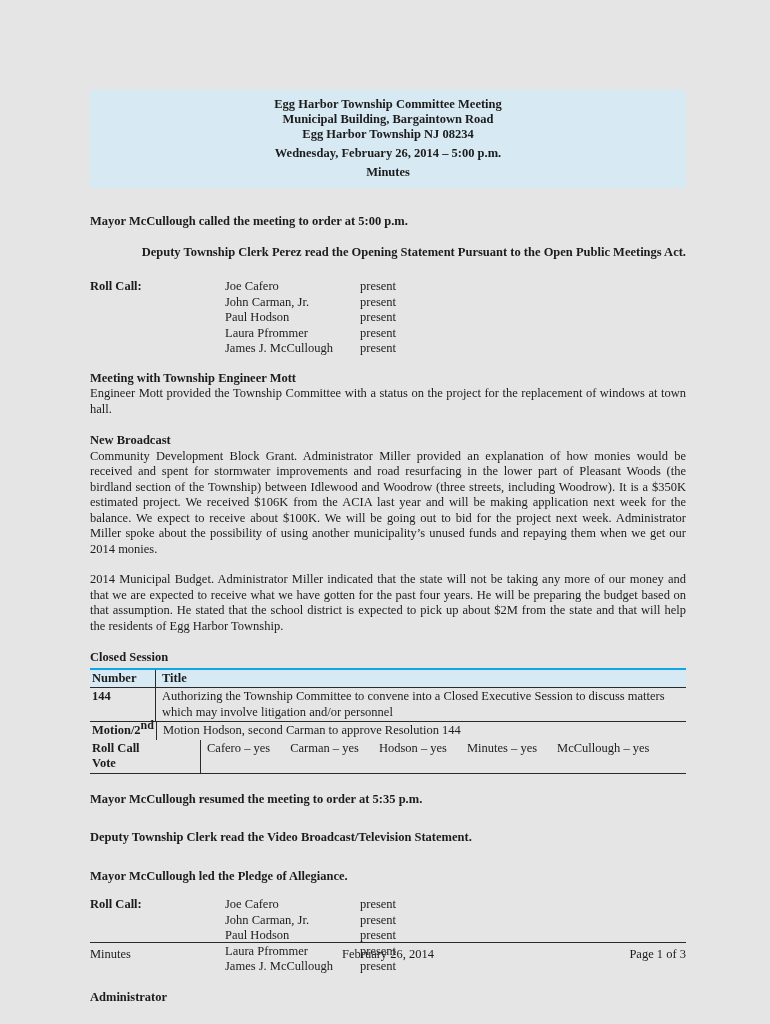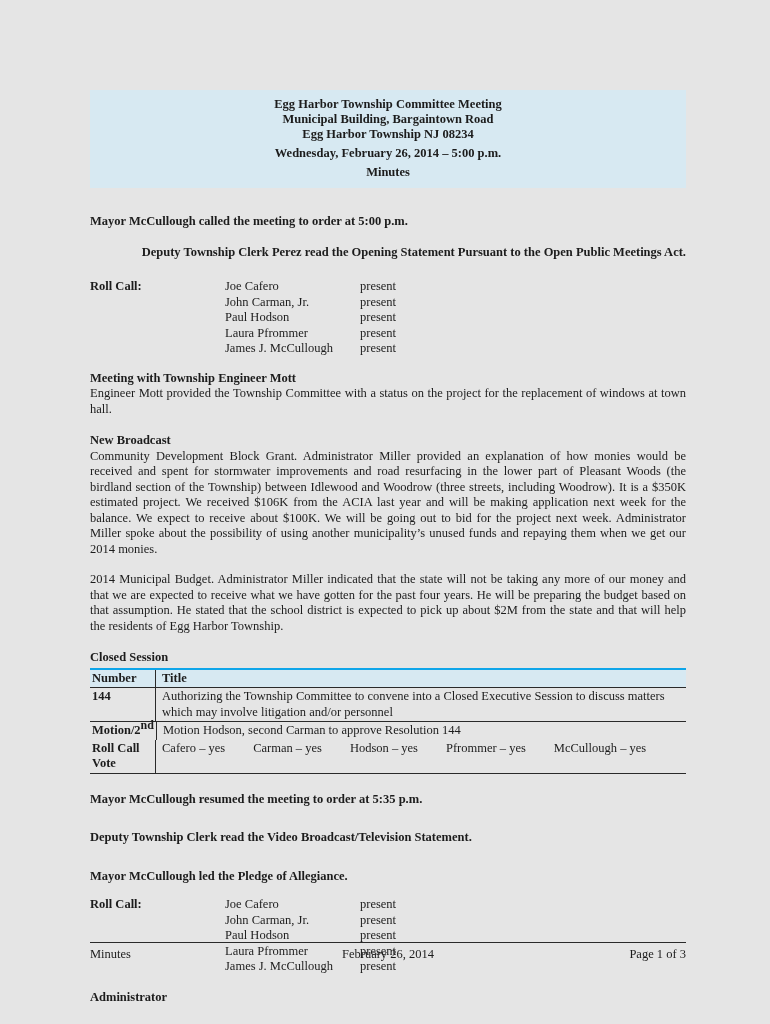--- a/index.html
+++ b/index.html
@@ -64,21 +64,21 @@
   .cs-col2 { flex: 1; border-left: 1px solid #2a2a2a; padding: 1px 6px; }
   .cs-head {
     background: var(--table-header-bg, #d7e9f2);
     font-weight: bold;
     border-top: 2px solid #0ea5e9;
     border-bottom: 1px solid #2a2a2a;
   }
   .cs-r1 { border-bottom: 1px solid #2a2a2a; }
   .cs-table { border-bottom: 1px solid #2a2a2a; }
   sup { font-size: 12px; vertical-align: super; line-height: 0; }
-  .votes { display: flex; gap: 28px; }
+  .votes { display: flex; gap: 20px; margin-left: 45px; }
 
   
   .footer {
     position: absolute;
     left: 90px;
     top: 942px;
     width: 596px;
     border-top: 1px solid #2a2a2a;
     padding-top: 4px;
     display: flex;
@@ -155,21 +155,21 @@
         <div class="cs-row">
           <div class="cs-col1 bold"><span>Motion/2</span><sup>nd</sup></div>
           <div class="cs-col2">Motion Hodson, second Carman to approve Resolution 144</div>
         </div>
         <div class="cs-row">
           <div class="cs-col1 bold">Roll Call Vote</div>
           <div class="cs-col2 votes">
             <span>Cafero – yes</span>
             <span>Carman – yes</span>
             <span>Hodson – yes</span>
-            <span>Pfrommer – yes</span>
+            <span>Minutes – yes</span>
             <span>McCullough – yes</span>
           </div>
         </div>
       </div>
     </div>
 
     <p class="bold stmt-c">Mayor McCullough resumed the meeting to order at 5:35 p.m.</p>
     <p class="bold stmt-d">Deputy Township Clerk read the Video Broadcast/Television Statement.</p>
     <p class="bold stmt-d">Mayor McCullough led the Pledge of Allegiance.</p>
 

